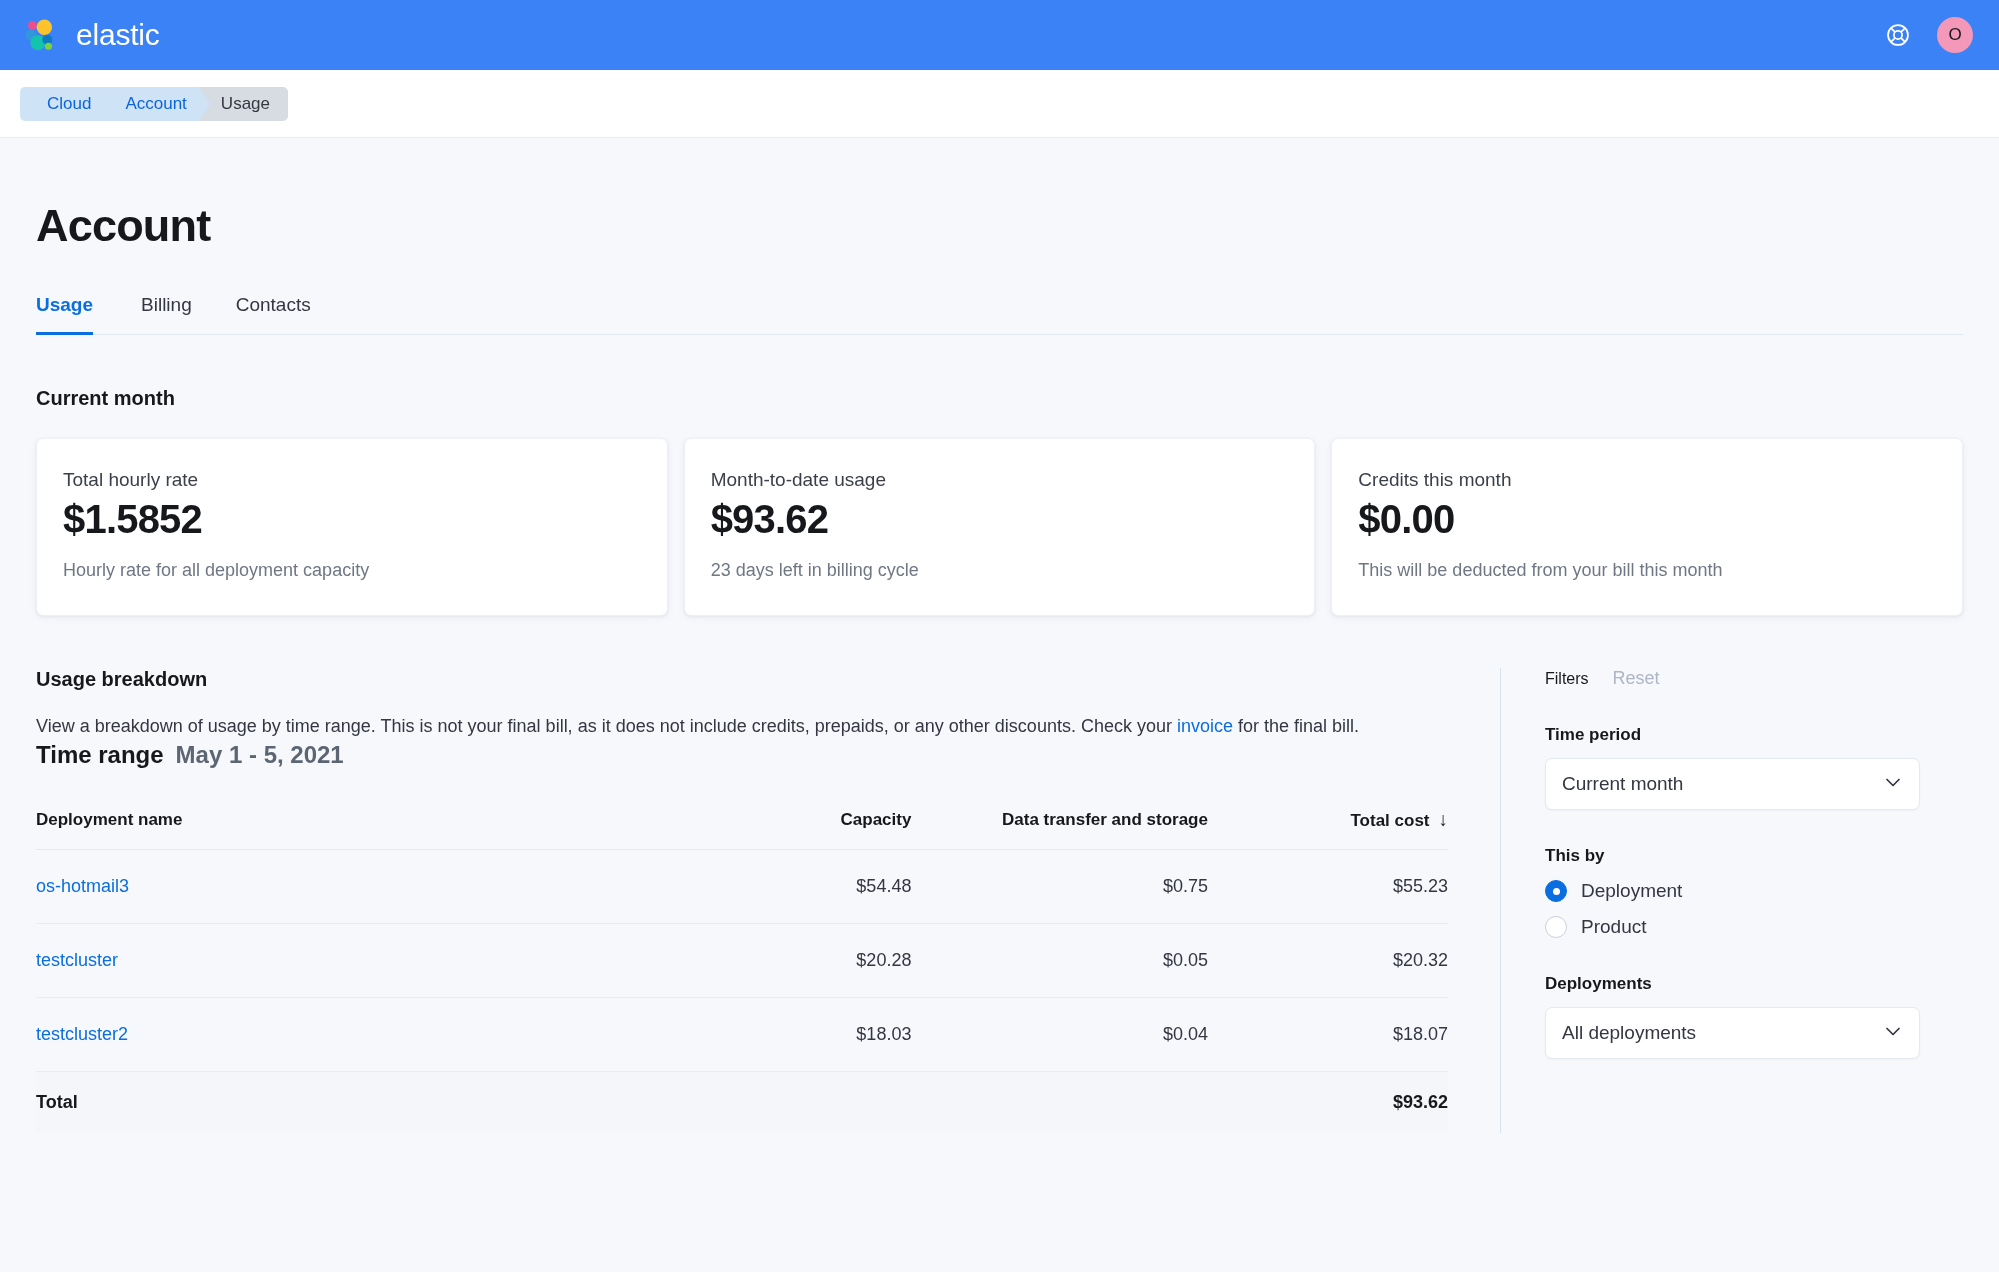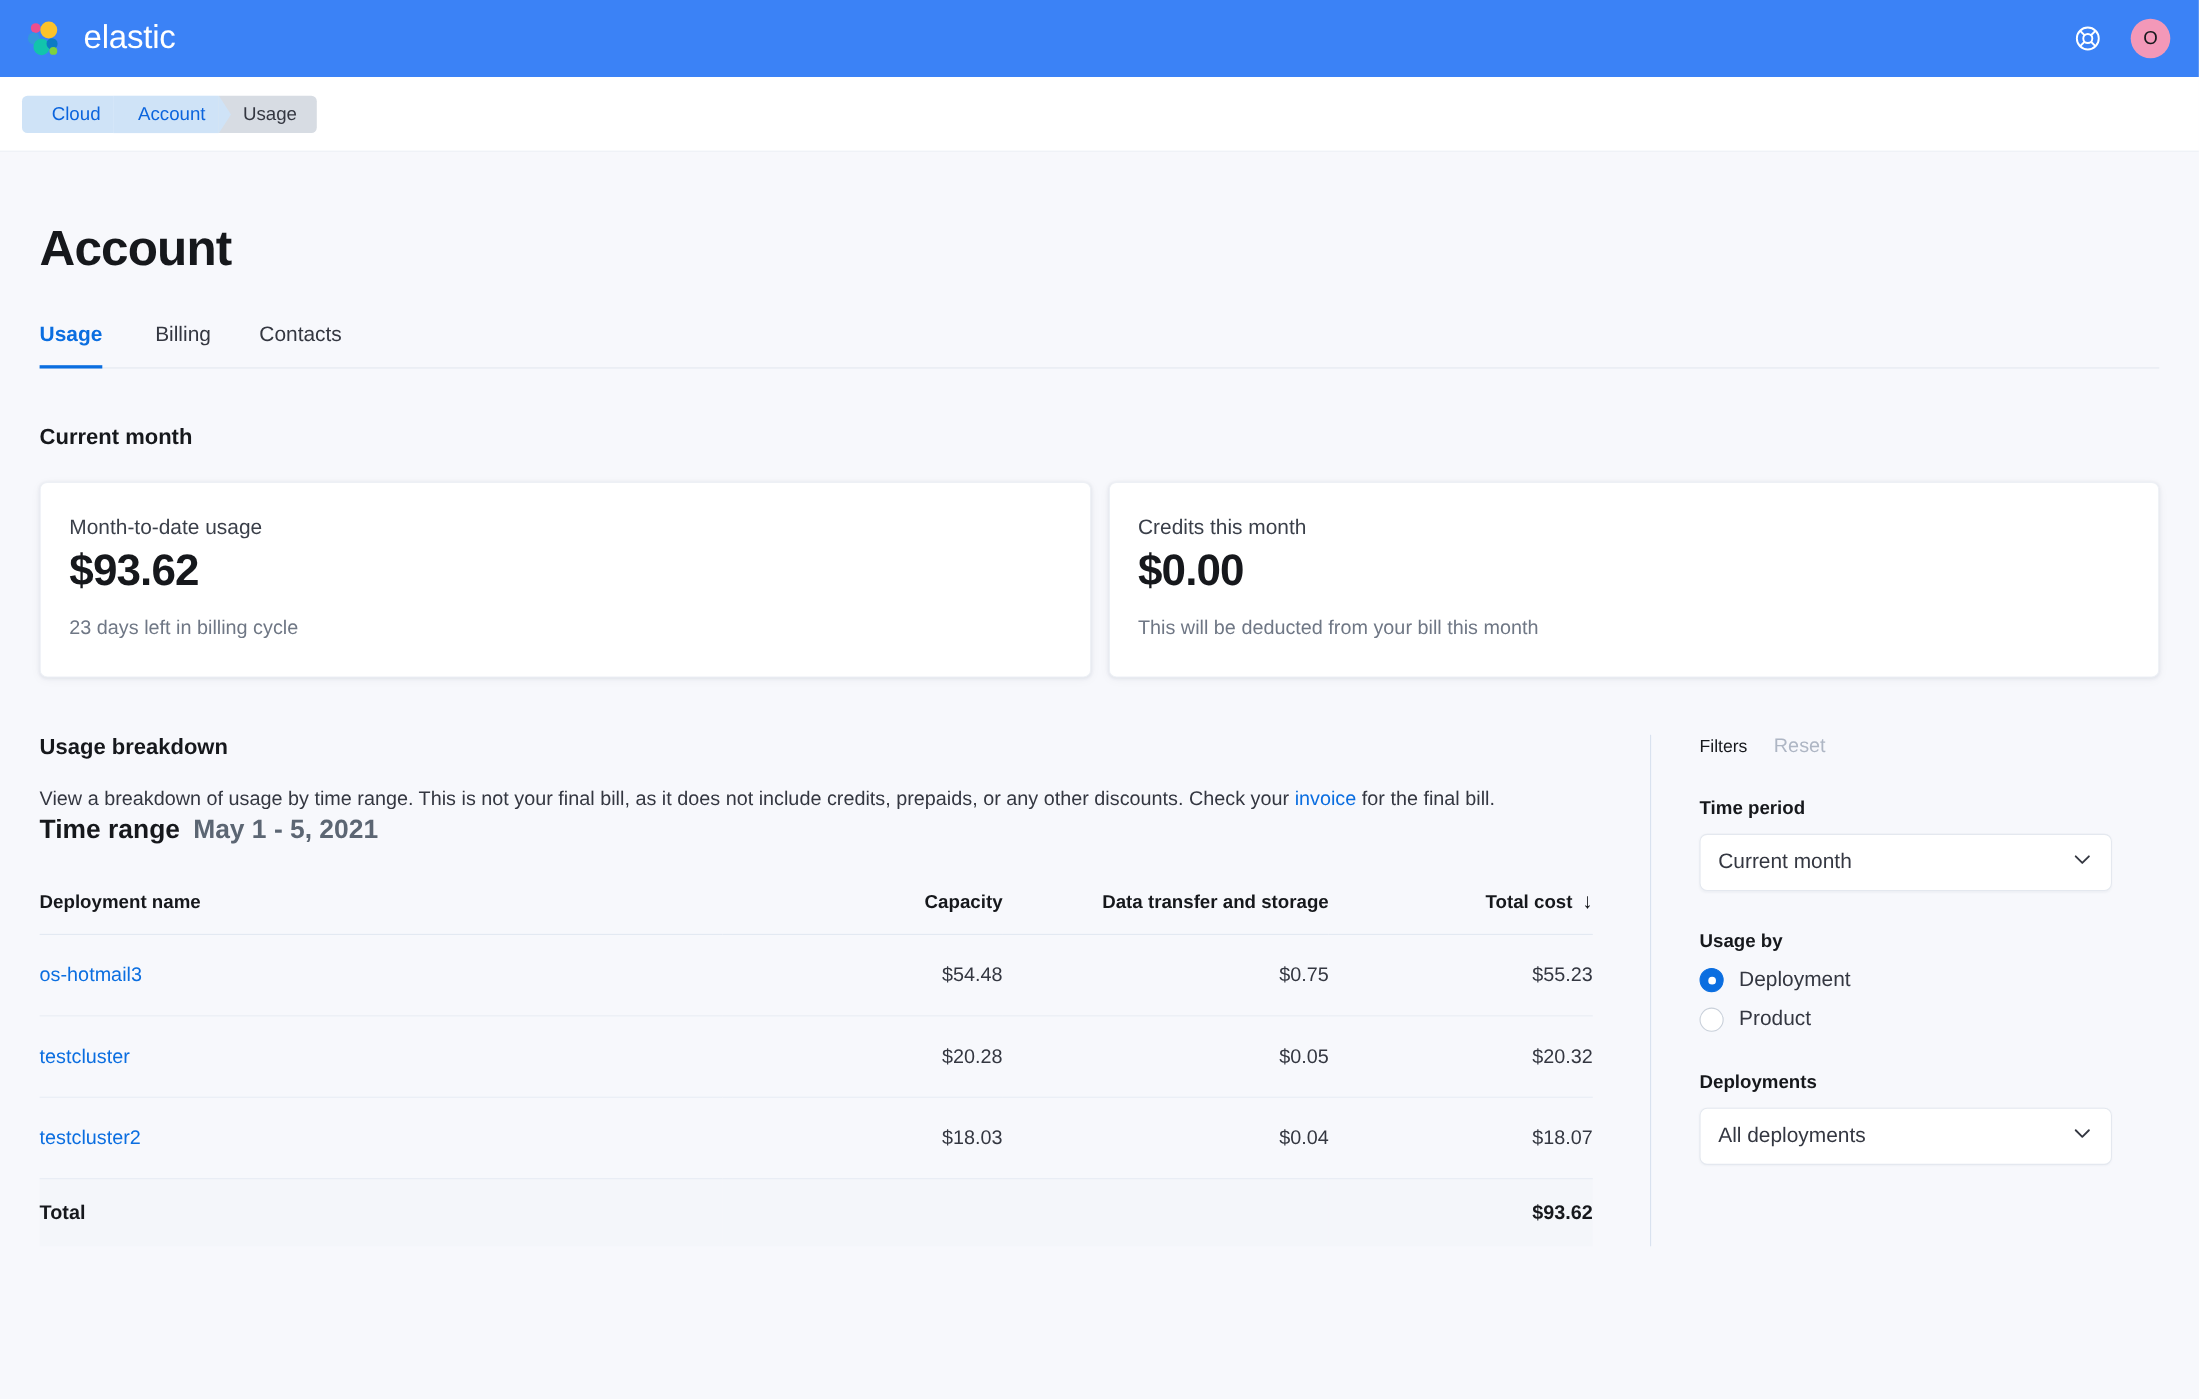--- a/index.html
+++ b/index.html
@@ -385,20 +385,25 @@
       <span>Billing</span>
     </div>
     <div class="tab">
       <span>Contacts</span>
     </div>
   </div>
 
   <h2 class="section-title">Current month</h2>
 
   <div class="cards">
+    <div class="card">
+      <div class="card-label">Total hourly rate</div>
+      <div class="card-value">$1.5852</div>
+      <div class="card-sub">Hourly rate for all deployment capacity</div>
+    </div>
     <div class="card">
       <div class="card-label">Month-to-date usage</div>
       <div class="card-value">$93.62</div>
       <div class="card-sub">23 days left in billing cycle</div>
     </div>
     <div class="card">
       <div class="card-label">Credits this month</div>
       <div class="card-value">$0.00</div>
       <div class="card-sub">This will be deducted from your bill this month</div>
     </div>
@@ -471,21 +476,21 @@
       <div class="field-label">Time period</div>
       <div class="select">
         <span>Current month</span>
         <span class="chev">
           <svg width="20" height="20" viewBox="0 0 20 20" fill="none" stroke="#343741" stroke-width="1.7" stroke-linecap="round" stroke-linejoin="round">
             <polyline points="4,7.5 10,13.5 16,7.5"></polyline>
           </svg>
         </span>
       </div>
 
-      <div class="field-label">Usage by</div>
+      <div class="field-label">This by</div>
       <div class="radio-row">
         <span class="radio checked"></span>
         <span class="radio-label">Deployment</span>
       </div>
       <div class="radio-row">
         <span class="radio"></span>
         <span class="radio-label">Product</span>
       </div>
 
       <div class="field-label">Deployments</div>

